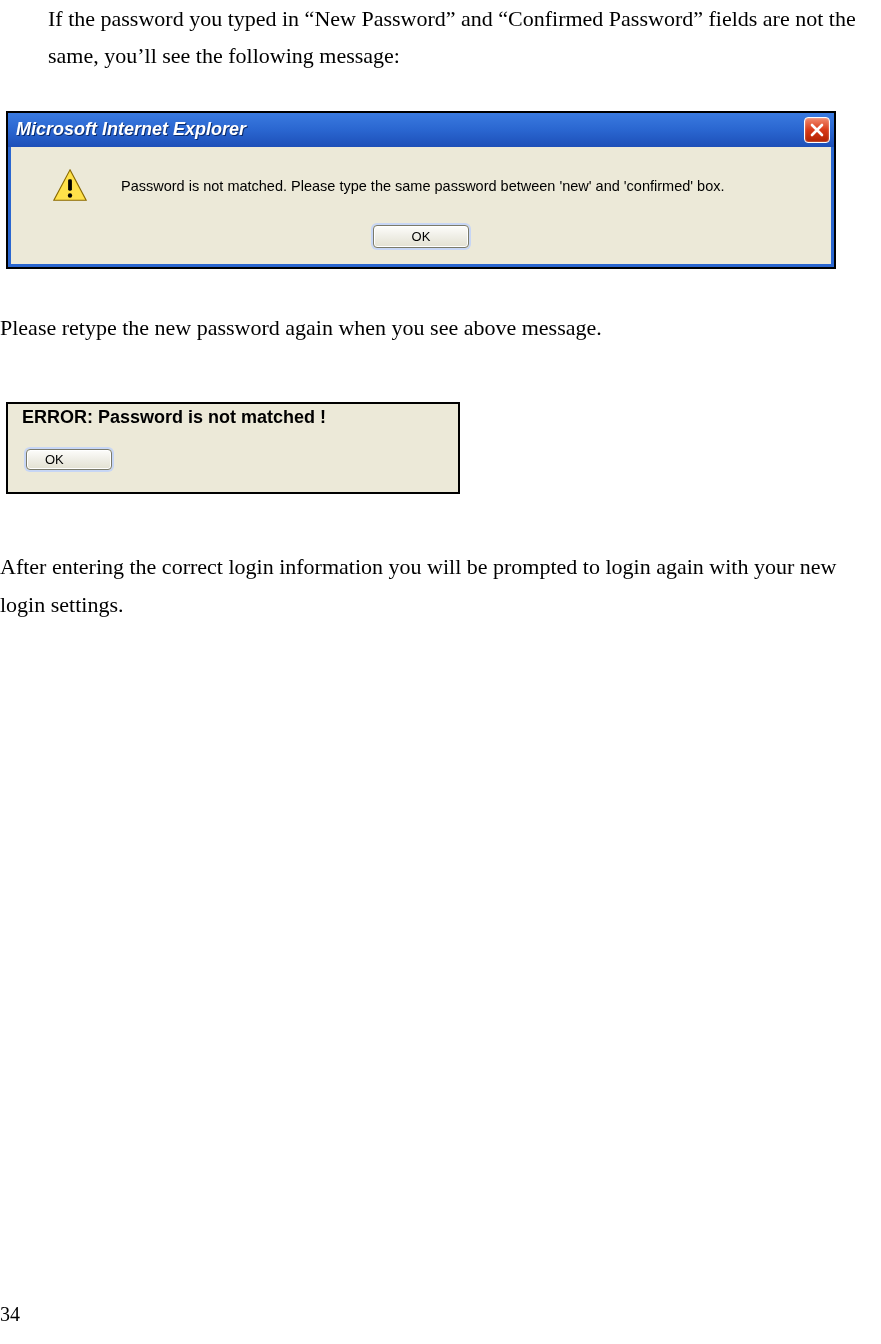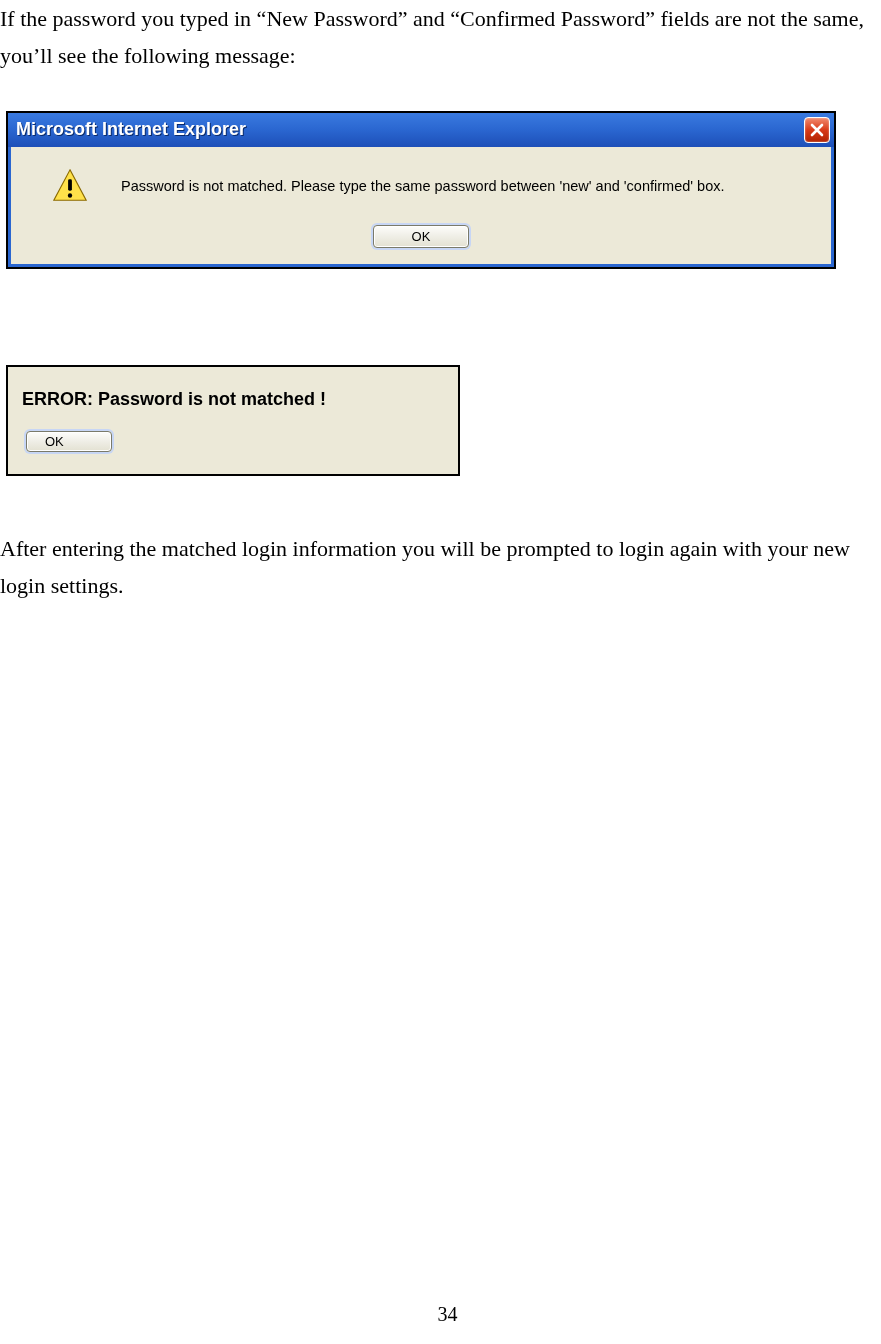--- a/index.html
+++ b/index.html
@@ -13,35 +13,35 @@
     color: #000;
     background: #fff;
     position: relative;
   }
   .page { padding: 0 0 60px 0; }
   .para {
     margin: 0;
     padding: 0 6px 0 0;
     line-height: 1.7;
   }
-  .para1 { margin-bottom: 36px; }
+  .para1 { margin-bottom: 36px; margin-left: 48px; }
   .dialog1-wrap {
     margin: 0 0 0 6px;
     border: 2px solid #000;
     width: 830px;
     background: #e4e0d0;
     font-family: Tahoma, Arial, sans-serif;
   }
   .d1-titlebar {
     height: 34px;
     background: linear-gradient(to bottom, #3a7ae0 0%, #2a66d0 50%, #1d4fb8 100%);
     display: flex; align-items: center;
     padding: 0 4px 0 8px;
     color: #fff;
-    font-weight: bold; 
+    font-weight: bold; font-style: italic;
     font-size: 18px;
     text-shadow: 1px 1px 0 #0a2a6a;
   }
   .d1-title { flex: 1; }
   .d1-close {
     width: 26px; height: 26px;
     background: linear-gradient(to bottom, #f28a6e 0%, #d83a18 50%, #b02200 100%);
     border: 1px solid #fff; border-radius: 4px;
     display: flex; align-items: center; justify-content: center;
     box-shadow: inset 0 0 2px rgba(255,255,255,.6);
@@ -77,41 +77,40 @@
     border-radius: 4px;
     box-shadow: 0 0 0 2px #c7d6f5, inset 0 0 0 1px #fff;
   }
 
   .dialog2-wrap {
     margin: 0 0 0 6px;
     border: 2px solid #000;
     width: 454px;
     background: #ece9d8;
     font-family: Tahoma, Arial, sans-serif;
-    padding: 22px 14px 22px 14px;
+    padding: 3px 14px 22px 14px;
   }
   .d2-msg { font-size: 18px; font-weight: bold; color: #000; margin-bottom: 16px; }
   .d2-btnwrap { padding-left: 4px; }
   .xp-btn2 {
     display: inline-block;
     min-width: 86px;
     padding: 2px 18px;
     font-family: Tahoma, Arial, sans-serif;
     font-size: 13px;
     color: #000;
     background: linear-gradient(to bottom, #fdfdfb 0%, #efeee6 50%, #e3e1d2 100%);
     border: 1px solid #7a7a6a;
     border-radius: 4px;
     box-shadow: 0 0 0 2px #c7d6f5, inset 0 0 0 1px #fff;
   }
 
   .page-number {
     position: absolute;
-    bottom: 18px; left: 14px; right: 0;
-    text-align: center;
+    bottom: 18px; left: 0; right: 0;
     font-size: 20px;
   }
 </style>
 </head>
 <body>
 
 <div class="page">
 
   <p class="para para1">If the password you typed in “New Password” and “Confirmed Password” fields are not the same, you’ll see the following message:</p>
 
@@ -133,29 +132,30 @@
         </svg>
       </span>
       <span class="d1-msg">Password is not matched. Please type the same password between 'new' and 'confirmed' box.</span>
     </div>
     <div class="d1-footer">
       <span class="xp-btn">OK</span>
     </div>
   </div>
 
   <div style="height:40px"></div>
+  <p class="para">Please retype the new password again when you see above message.</p>
   <div style="height:22px"></div>
   <div style="height:34px"></div>
 
   <div class="dialog2-wrap">
     <div class="d2-msg">ERROR: Password is not matched !</div>
     <div class="d2-btnwrap">
       <span class="xp-btn2">OK</span>
     </div>
   </div>
 
   <div style="height:34px"></div>
   <div style="height:20px"></div>
-  <p class="para">After entering the matched login information you will be prompted to login again with your new login settings.</p>
+  <p class="para">After entering the correct login information you will be prompted to login again with your new login settings.</p>
 
 </div>
 
 <div class="page-number">34</div>
 
 </body></html>

